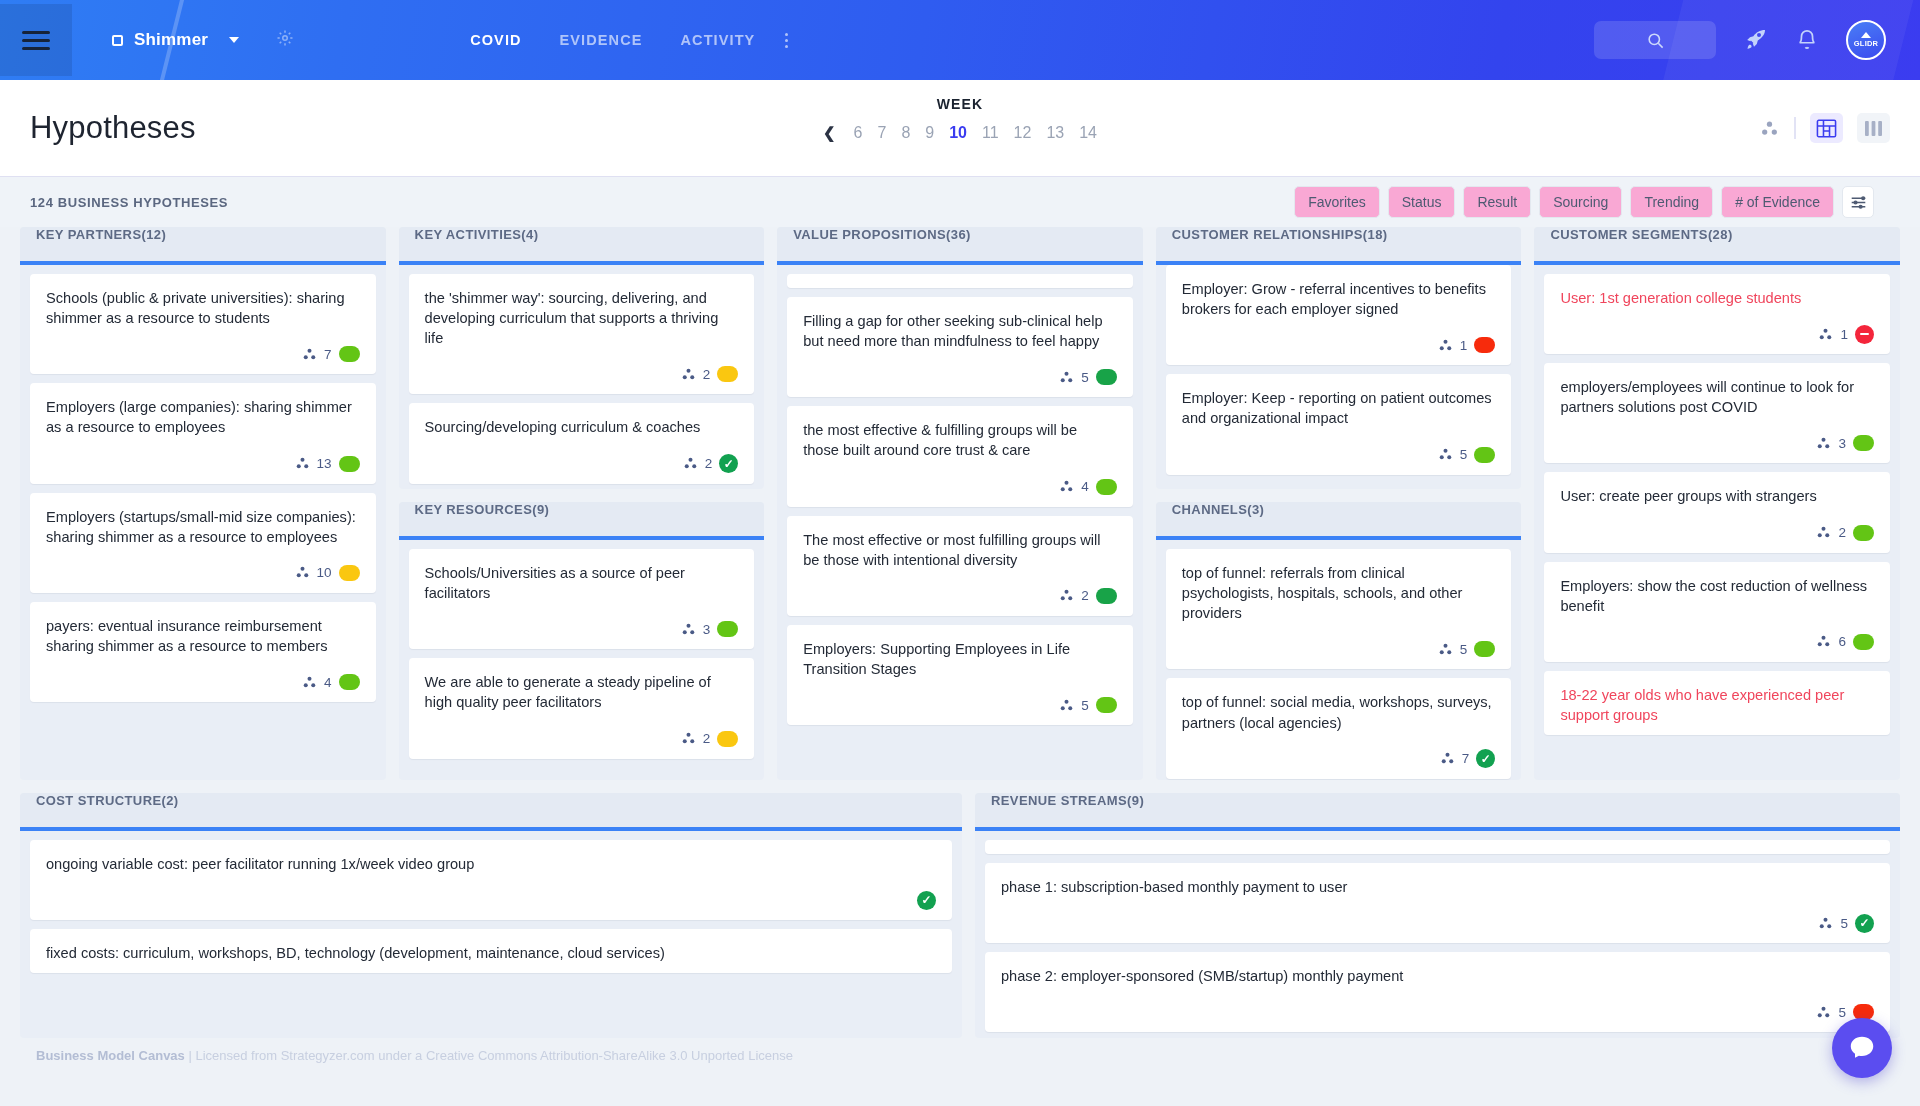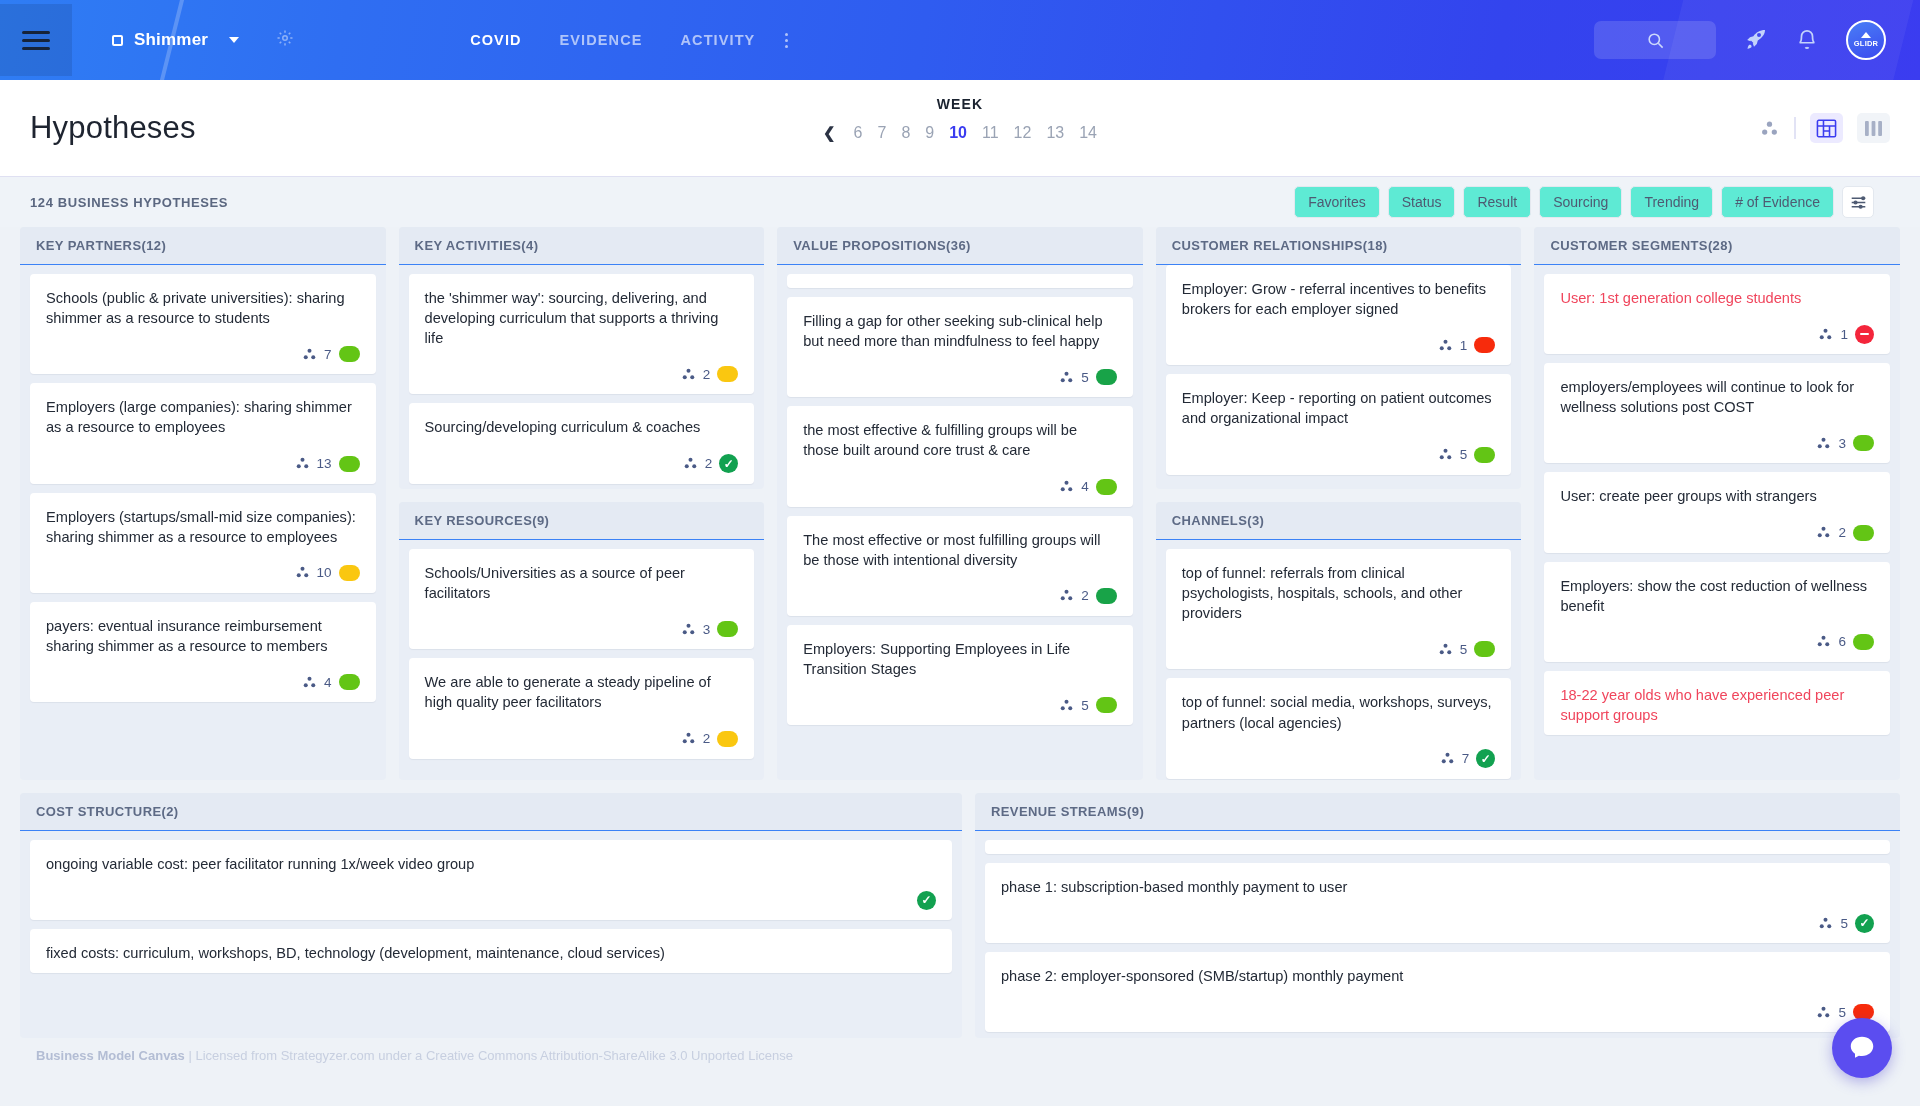--- a/index.html
+++ b/index.html
@@ -84,36 +84,36 @@
   .viewbtn.plain { background:#f1f4f8; }
 
   
   .filterbar {
     height: 50px; background:#eff3f8; display:flex; align-items:center;
     padding: 0 46px 0 30px;
   }
   .count-label { font-size: 13px; font-weight: bold; color:#5b6780; letter-spacing:.6px;}
   .chips { margin-left:auto; display:flex; align-items:center; gap: 8px;}
   .chip {
-    height: 32px; padding: 0 13px; background:#5eead4; border:1px solid #e3e8ef; border-radius:5px;
+    height: 32px; padding: 0 13px; background:#f9a8d4; border:1px solid #e3e8ef; border-radius:5px;
     display:flex; align-items:center; font-size:14px; color:#4e5a72; cursor:pointer;
   }
   .chip-icon { width:32px;height:32px;background:#fff;border:1px solid #e3e8ef;border-radius:5px;display:flex;align-items:center;justify-content:center;cursor:pointer;}
 
   
   .canvas { padding: 0 20px; }
   .row-top { display:flex; gap: 13px; height: 553px; }
   .col { flex: 1 1 0; display:flex; flex-direction:column; gap: 13px; min-width:0; }
   .panel {
     background:#e9eef6; border-radius: 4px; display:flex; flex-direction:column;
     overflow:hidden; flex: 1 1 auto; min-height: 0;
   }
   .panel-head {
-    height: 38px; flex:none; display:flex; align-items:center; padding: 0 16px;
-    background:#e4eaf3; border-bottom:1px solid #3b82f6;
+    height: 38px; flex:none; display:flex; padding: 0 16px;
+    background:#e4eaf3; border-bottom:4px solid #3b82f6;
   }
   .panel-head span { font-size: 13px; font-weight: bold; color:#5d6a85; letter-spacing:.4px;}
   .panel-body { flex:1 1 auto; overflow:hidden; padding: 0 10px; position:relative; }
   .panel-body.topgap { padding-top: 9px; }
 
   .card {
     background:#fff; border-radius:4px; padding: 14px 16px 10px 16px;
     margin-bottom: 9px; box-shadow: 0 1px 1px rgba(40,55,80,.07);
     cursor: pointer;
   }
@@ -536,21 +536,21 @@
                   <circle cx="6" cy="16.5" r="3.2"></circle>
                   <circle cx="18" cy="16.5" r="3.2"></circle>
                 </svg>
                 <span class="ev-count">1</span>
                 <div class="badge no">
                   <span class="minus"></span>
                 </div>
               </div>
             </div>
             <div class="card">
-              <div class="card-text">employers/employees will continue to look for wellness solutions post COST</div>
+              <div class="card-text">employers/employees will continue to look for partners solutions post COVID</div>
               <div class="card-meta">
                 <svg width="15" height="15" viewBox="0 0 24 24" fill="#4a5a86">
                   <circle cx="12" cy="6" r="3.2"></circle>
                   <circle cx="6" cy="16.5" r="3.2"></circle>
                   <circle cx="18" cy="16.5" r="3.2"></circle>
                 </svg>
                 <span class="ev-count">3</span>
                 <span class="dot green"></span>
               </div>
             </div>

